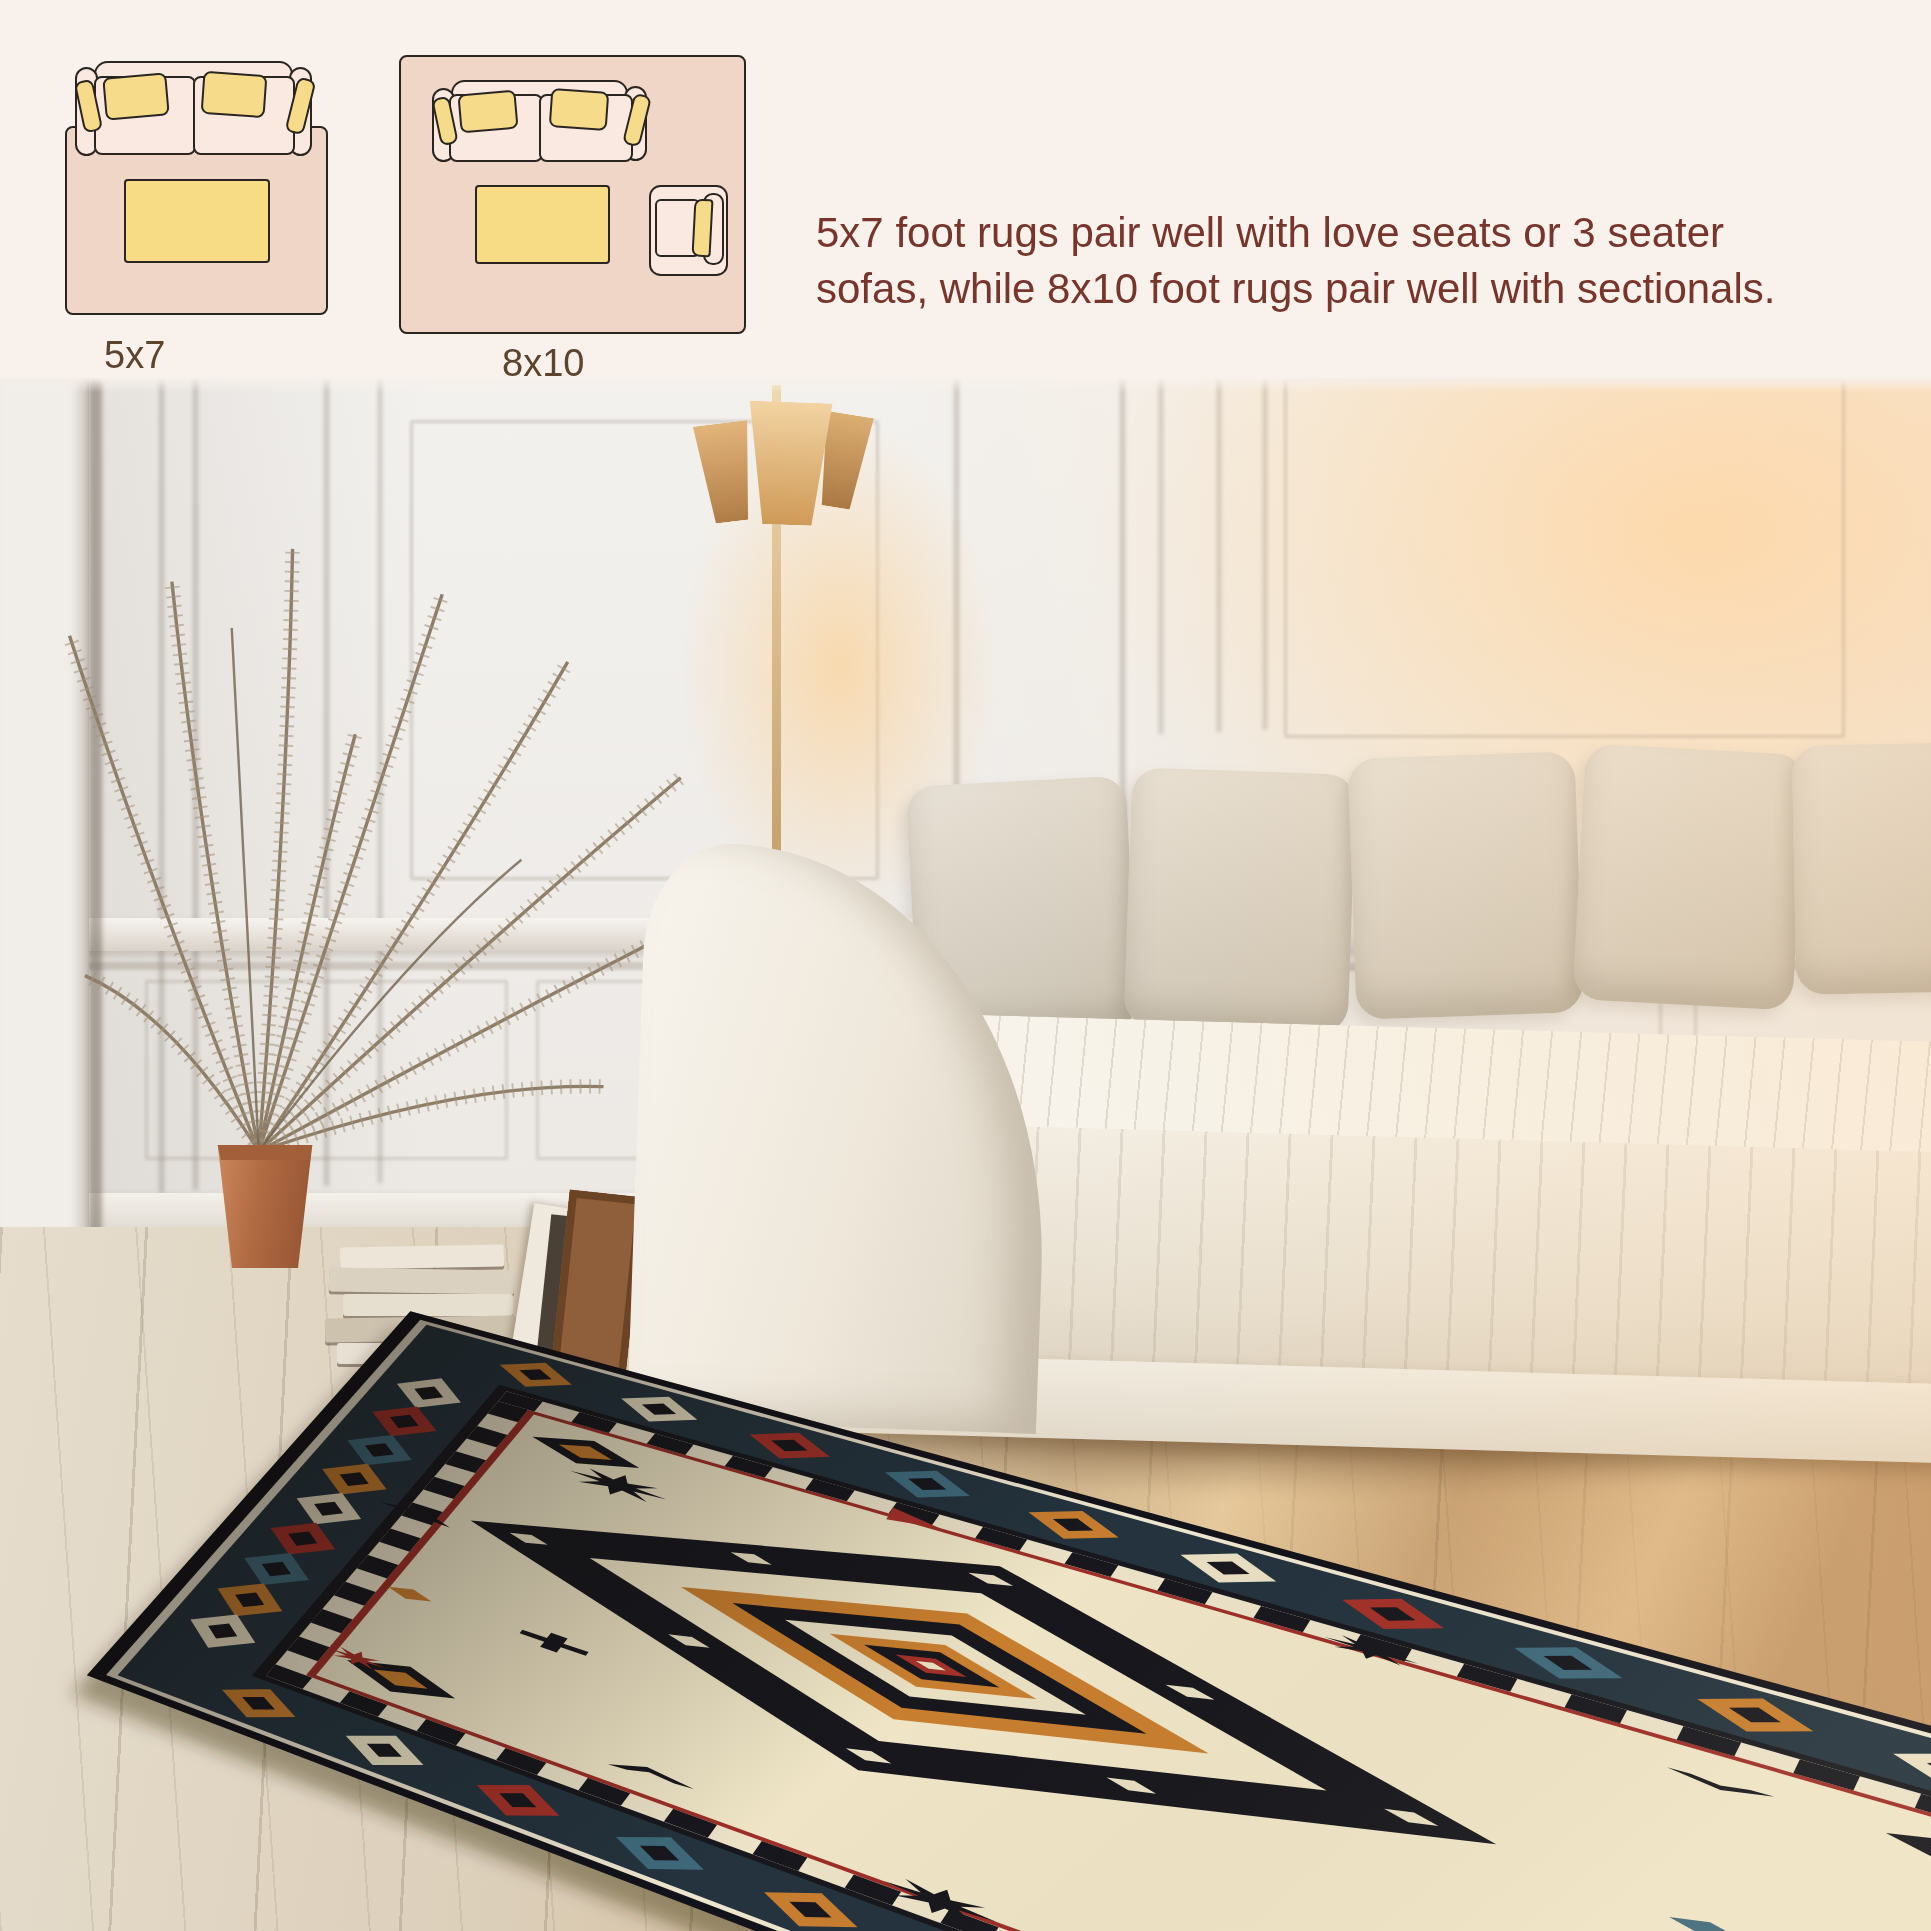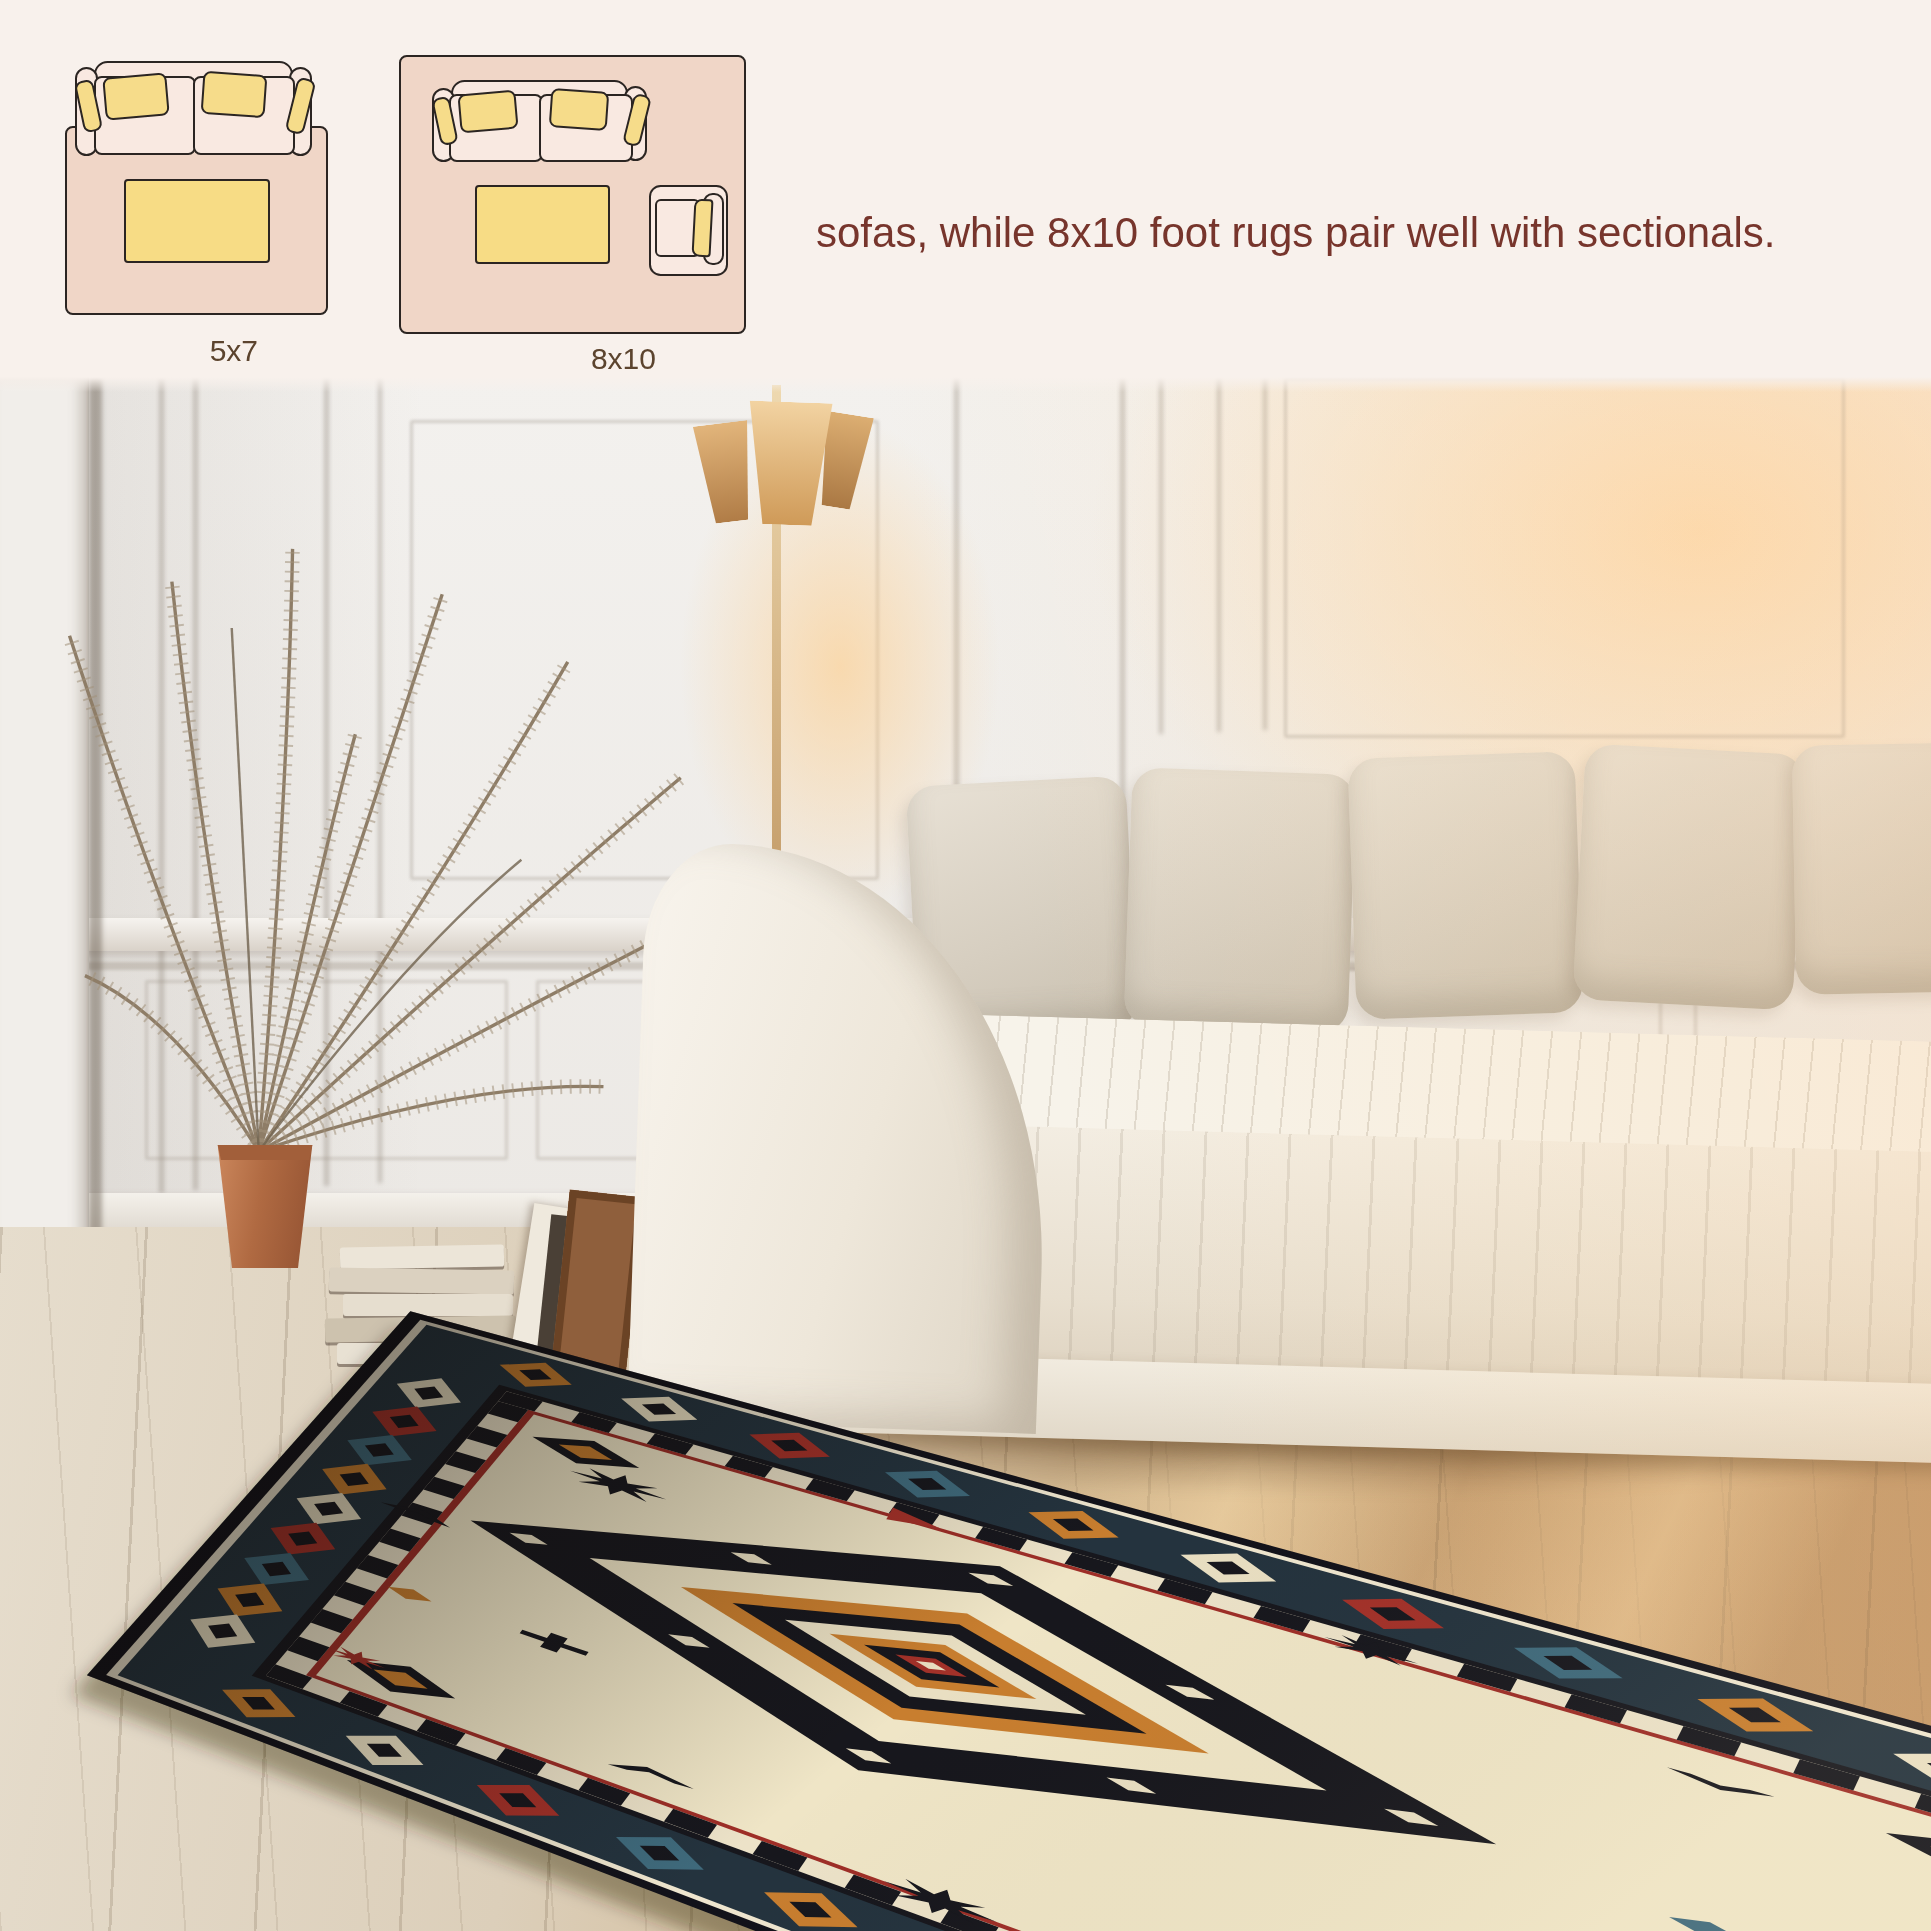--- a/index.html
+++ b/index.html
@@ -10,21 +10,21 @@
   .tv-sofa{position:absolute;}
   .tv-back{position:absolute;left:19.3px;top:0;right:19.3px;height:34%;background:#f9e9e1;border:2.9px solid #2b2522;border-radius:13.5px 13.5px 3.9px 3.9px;}
   .tv-seat{position:absolute;background:#f9e9e1;border:2.9px solid #2b2522;border-radius:7.7px;}
   .tv-arm{position:absolute;width:19.3px;background:#f9e9e1;border:2.9px solid #2b2522;border-radius:11.6px;}
   .tv-pill{position:absolute;background:#f6dc8a;border:2.9px solid #2b2522;border-radius:7.7px;}
   .tv-table{position:absolute;background:#f7dc85;border:2.9px solid #2b2522;border-radius:3.9px;}
   .tv-chair{position:absolute;background:#f9e9e1;border:2.9px solid #2b2522;border-radius:11.6px;}
   .tv-chair-seat{position:absolute;left:3.9px;top:11.6px;width:41px;height:54px;background:#f9e9e1;border:2.9px solid #2b2522;border-radius:5.8px;}
   .tv-chair-back{position:absolute;right:1.9px;top:5.8px;width:17.4px;height:68px;background:#f9e9e1;border:2.9px solid #2b2522;border-radius:9.7px;}
   .tv-chair-cush{position:absolute;right:13.5px;top:11.6px;width:15.4px;height:54px;background:#f6dc8a;border:2.9px solid #2b2522;border-radius:7.7px 3.9px 3.9px 7.7px;transform:rotate(3deg);}
-  .diag-label{position:absolute;width:154px;text-align:right;font-size:30px;color:#5c442e;}
+  .diag-label{position:absolute;width:154px;text-align:left;font-size:38px;color:#5c442e;}
   .page-title{position:absolute;left:816px;top:27px;font-size:120px;font-weight:800;letter-spacing:-1.9px;color:#6e2b24;line-height:1.02;white-space:nowrap;}
   .page-desc{position:absolute;left:816px;top:205px;font-size:42px;line-height:56px;color:#77352c;white-space:nowrap;}
   
   .photo{position:absolute;left:0;top:377px;width:1931px;height:1554px;overflow:hidden;background:#eeebe7;z-index:1;}
   .wall{position:absolute;inset:0;background:
       radial-gradient(ellipse 869px 599px at 88% 10%, rgba(255,216,165,0.80), rgba(255,216,165,0) 70%),
       linear-gradient(90deg, rgba(120,108,95,0.14), rgba(120,108,95,0) 22%),
       linear-gradient(180deg,#f3f1ee 0%,#ebe8e4 60%,#e4e0db 100%);}
   .mold-v{position:absolute;top:0;background:rgba(140,130,118,0.40);filter:blur(1.9px);}
   .panel{position:absolute;border:3.9px solid rgba(150,140,128,0.35);border-radius:2.9px;filter:blur(1.4px);}
@@ -102,20 +102,21 @@
     </div>
     <div class="tv-table" style="left:475px;top:185px;width:131px;height:75px;"></div>
     <div class="tv-chair" style="left:649px;top:185px;width:75px;height:87px;">
       <div class="tv-chair-seat"></div>
       <div class="tv-chair-back"></div>
       <div class="tv-chair-cush"></div>
     </div>
     <div class="diag-label" style="left:502px;top:342px;">8x10</div>
 
     <div class="page-desc">
+      <div>5x7 foot rugs pair well with love seats or 3 seater</div>
       <div>sofas, while 8x10 foot rugs pair well with sectionals.</div>
     </div>
   </div>
 
   <div class="photo">
     <div class="wall"></div>
 
     <div class="mold-v" style="left:33px;width:5.8px;height:821px;"></div>
     <div class="mold-v" style="left:159px;width:4.8px;height:816px;"></div>
     <div class="mold-v" style="left:193px;width:4.8px;height:813px;"></div>

